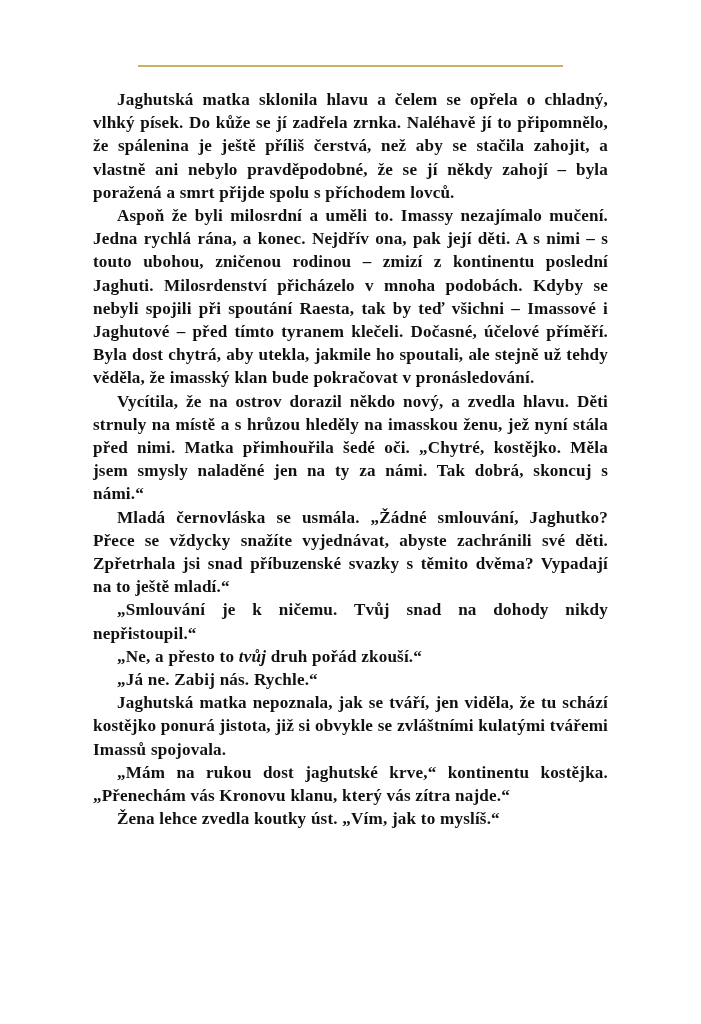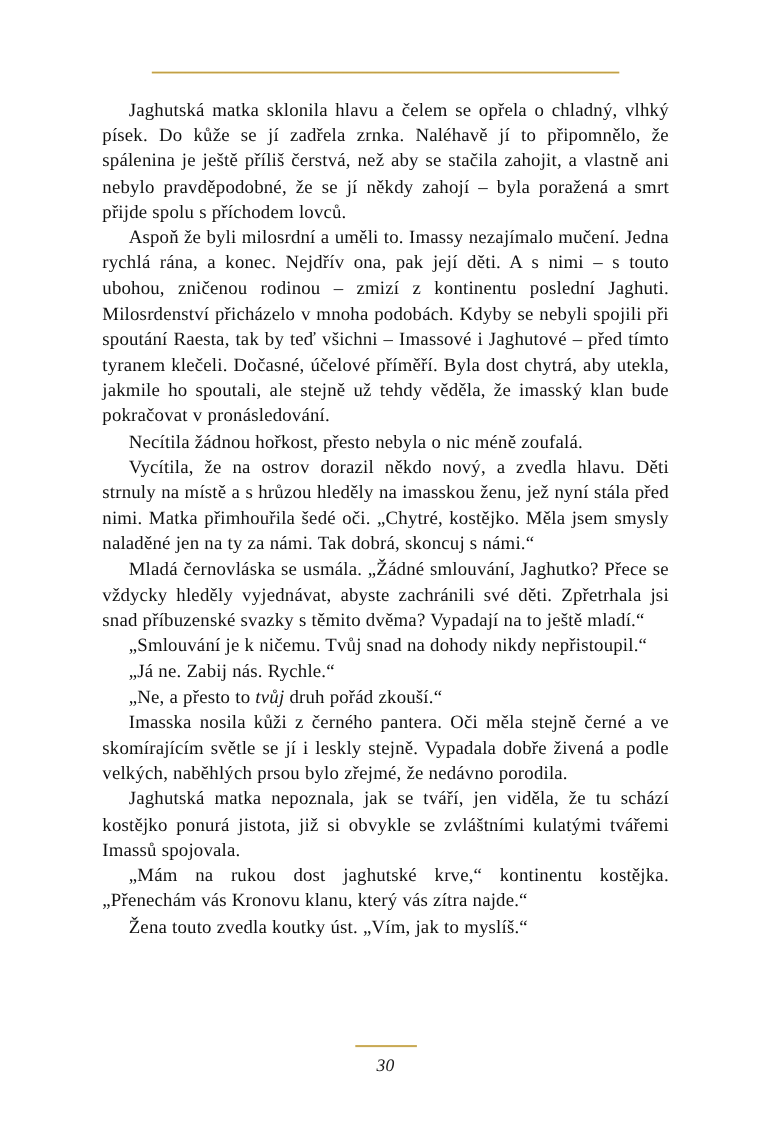--- a/index.html
+++ b/index.html
@@ -46,20 +46,21 @@
   }
 
   .para {
     margin: 0;
     text-indent: 24px;
     text-align: justify;
     font-size: 17.1px;
     line-height: 23.2px;
     letter-spacing: 0.01em;
     word-spacing: 0.01em;
+    font-weight: bold;
     -webkit-font-smoothing: antialiased;
   }
   .para:first-child { text-indent: 24px; }
 
   .para .it { font-style: italic; }
 
   
   .footer {
     position: absolute;
     left: 0;
@@ -84,30 +85,24 @@
 </head>
 <body>
 
 <div class="page">
 
   <div class="top-rule"></div>
 
   <div class="text-column">
     <p class="para">Jaghutská matka sklonila hlavu a čelem se opřela o chladný, vlhký písek. Do kůže se jí zadřela zrnka. Naléhavě jí to připomnělo, že spálenina je ještě příliš čerstvá, než aby se stačila zahojit, a vlastně ani nebylo pravděpodobné, že se jí někdy zahojí – byla poražená a smrt přijde spolu s příchodem lovců.</p>
     <p class="para">Aspoň že byli milosrdní a uměli to. Imassy nezajímalo mučení. Jedna rychlá rána, a konec. Nejdřív ona, pak její děti. A s nimi – s touto ubohou, zničenou rodinou – zmizí z kontinentu poslední Jaghuti. Milosrdenství přicházelo v mnoha podobách. Kdyby se nebyli spojili při spoutání Raesta, tak by teď všichni – Imassové i Jaghutové – před tímto tyranem klečeli. Dočasné, účelové příměří. Byla dost chytrá, aby utekla, jakmile ho spoutali, ale stejně už tehdy věděla, že imasský klan bude pokračovat v pronásledování.</p>
-    <p class="para">Necítila žádnou hořkost, přesto nebyla o nic méně zoufalá.</p>
     <p class="para">Vycítila, že na ostrov dorazil někdo nový, a zvedla hlavu. Děti strnuly na místě a s hrůzou hleděly na imasskou ženu, jež nyní stála před nimi. Matka přimhouřila šedé oči. „Chytré, kostějko. Měla jsem smysly naladěné jen na ty za námi. Tak dobrá, skoncuj s námi.“</p>
-    <p class="para">Mladá černovláska se usmála. „Žádné smlouvání, Jaghutko? Přece se vždycky hleděly vyjednávat, abyste zachránili své děti. Zpřetrhala jsi snad příbuzenské svazky s těmito dvěma? Vypadají na to ještě mladí.“</p>
+    <p class="para">Mladá černovláska se usmála. „Žádné smlouvání, Jaghutko? Přece se vždycky snažíte vyjednávat, abyste zachránili své děti. Zpřetrhala jsi snad příbuzenské svazky s těmito dvěma? Vypadají na to ještě mladí.“</p>
     <p class="para">„Smlouvání je k ničemu. Tvůj snad na dohody nikdy nepřistoupil.“</p>
+    <p class="para"><span>„Ne, a přesto to </span><span class="it">tvůj</span><span> druh pořád zkouší.“</span></p>
     <p class="para">„Já ne. Zabij nás. Rychle.“</p>
-    <p class="para"><span>„Ne, a přesto to </span><span class="it">tvůj</span><span> druh pořád zkouší.“</span></p>
-    <p class="para">Imasska nosila kůži z černého pantera. Oči měla stejně černé a ve skomírajícím světle se jí i leskly stejně. Vypadala dobře živená a podle velkých, naběhlých prsou bylo zřejmé, že nedávno porodila.</p>
     <p class="para">Jaghutská matka nepoznala, jak se tváří, jen viděla, že tu schází kostějko ponurá jistota, již si obvykle se zvláštními kulatými tvářemi Imassů spojovala.</p>
     <p class="para">„Mám na rukou dost jaghutské krve,“ kontinentu kostějka. „Přenechám vás Kronovu klanu, který vás zítra najde.“</p>
-    <p class="para">Žena touto zvedla koutky úst. „Vím, jak to myslíš.“</p>
+    <p class="para">Žena lehce zvedla koutky úst. „Vím, jak to myslíš.“</p>
   </div>
 
-  <div class="footer">
-    <div class="bottom-rule"></div>
-    <div class="folio">30</div>
-  </div>
 
 </div>
 
 </body></html>

